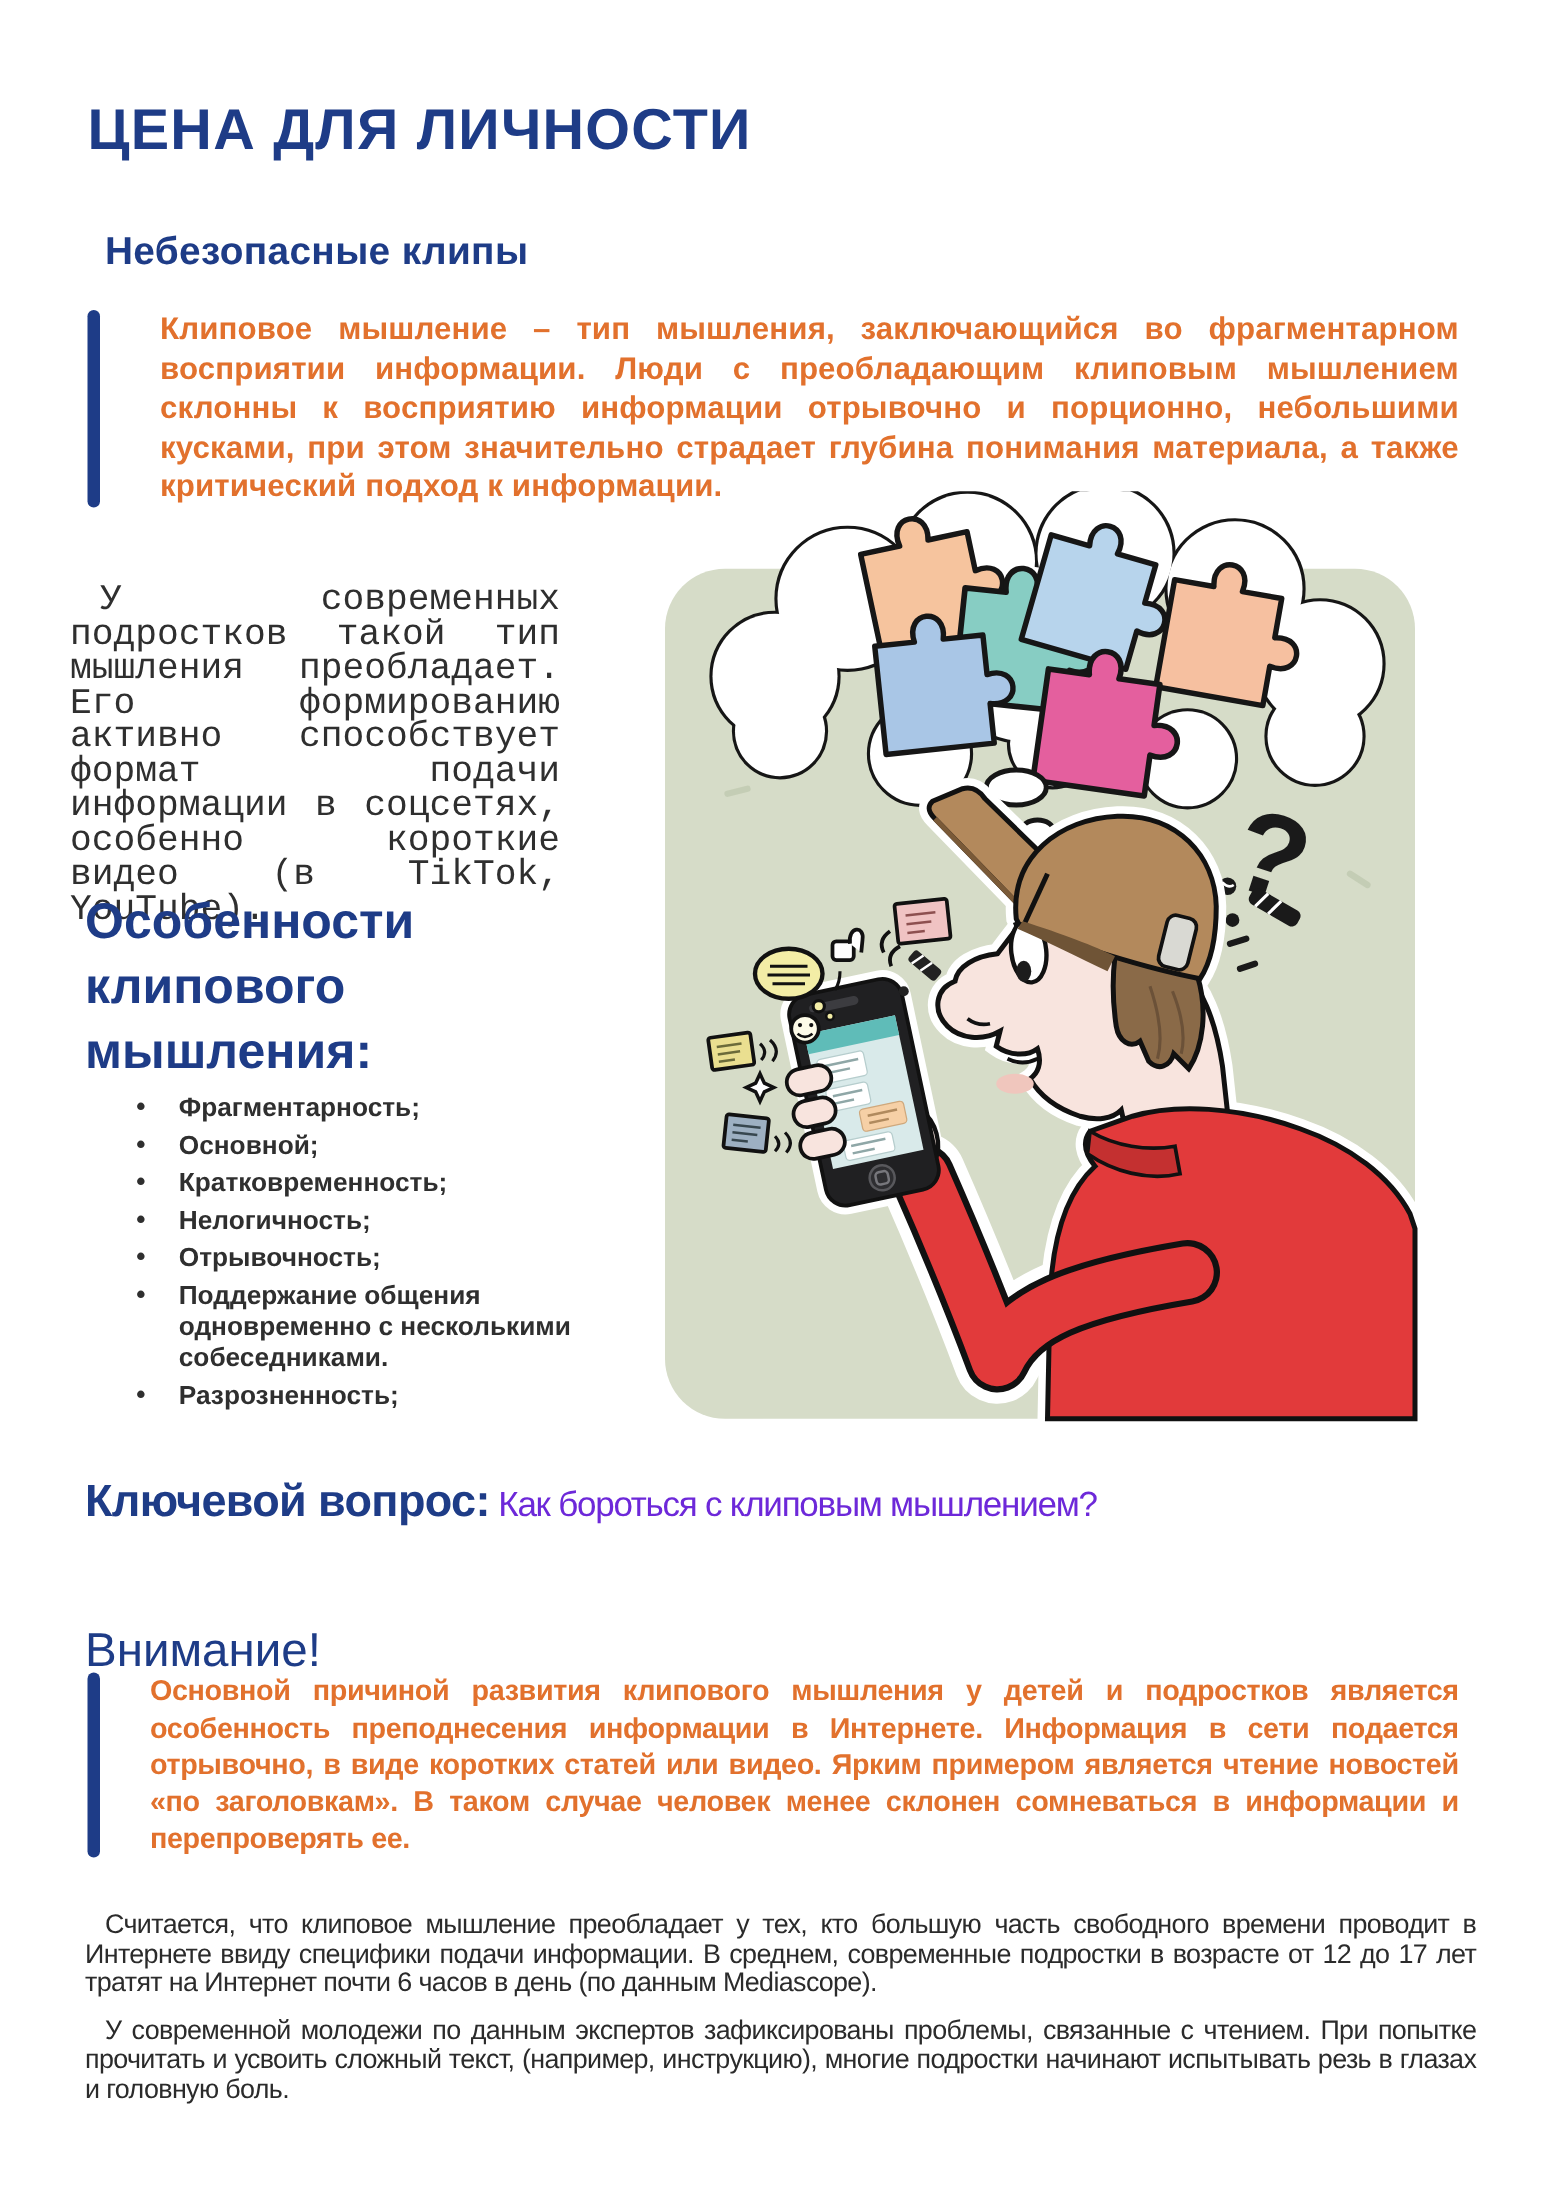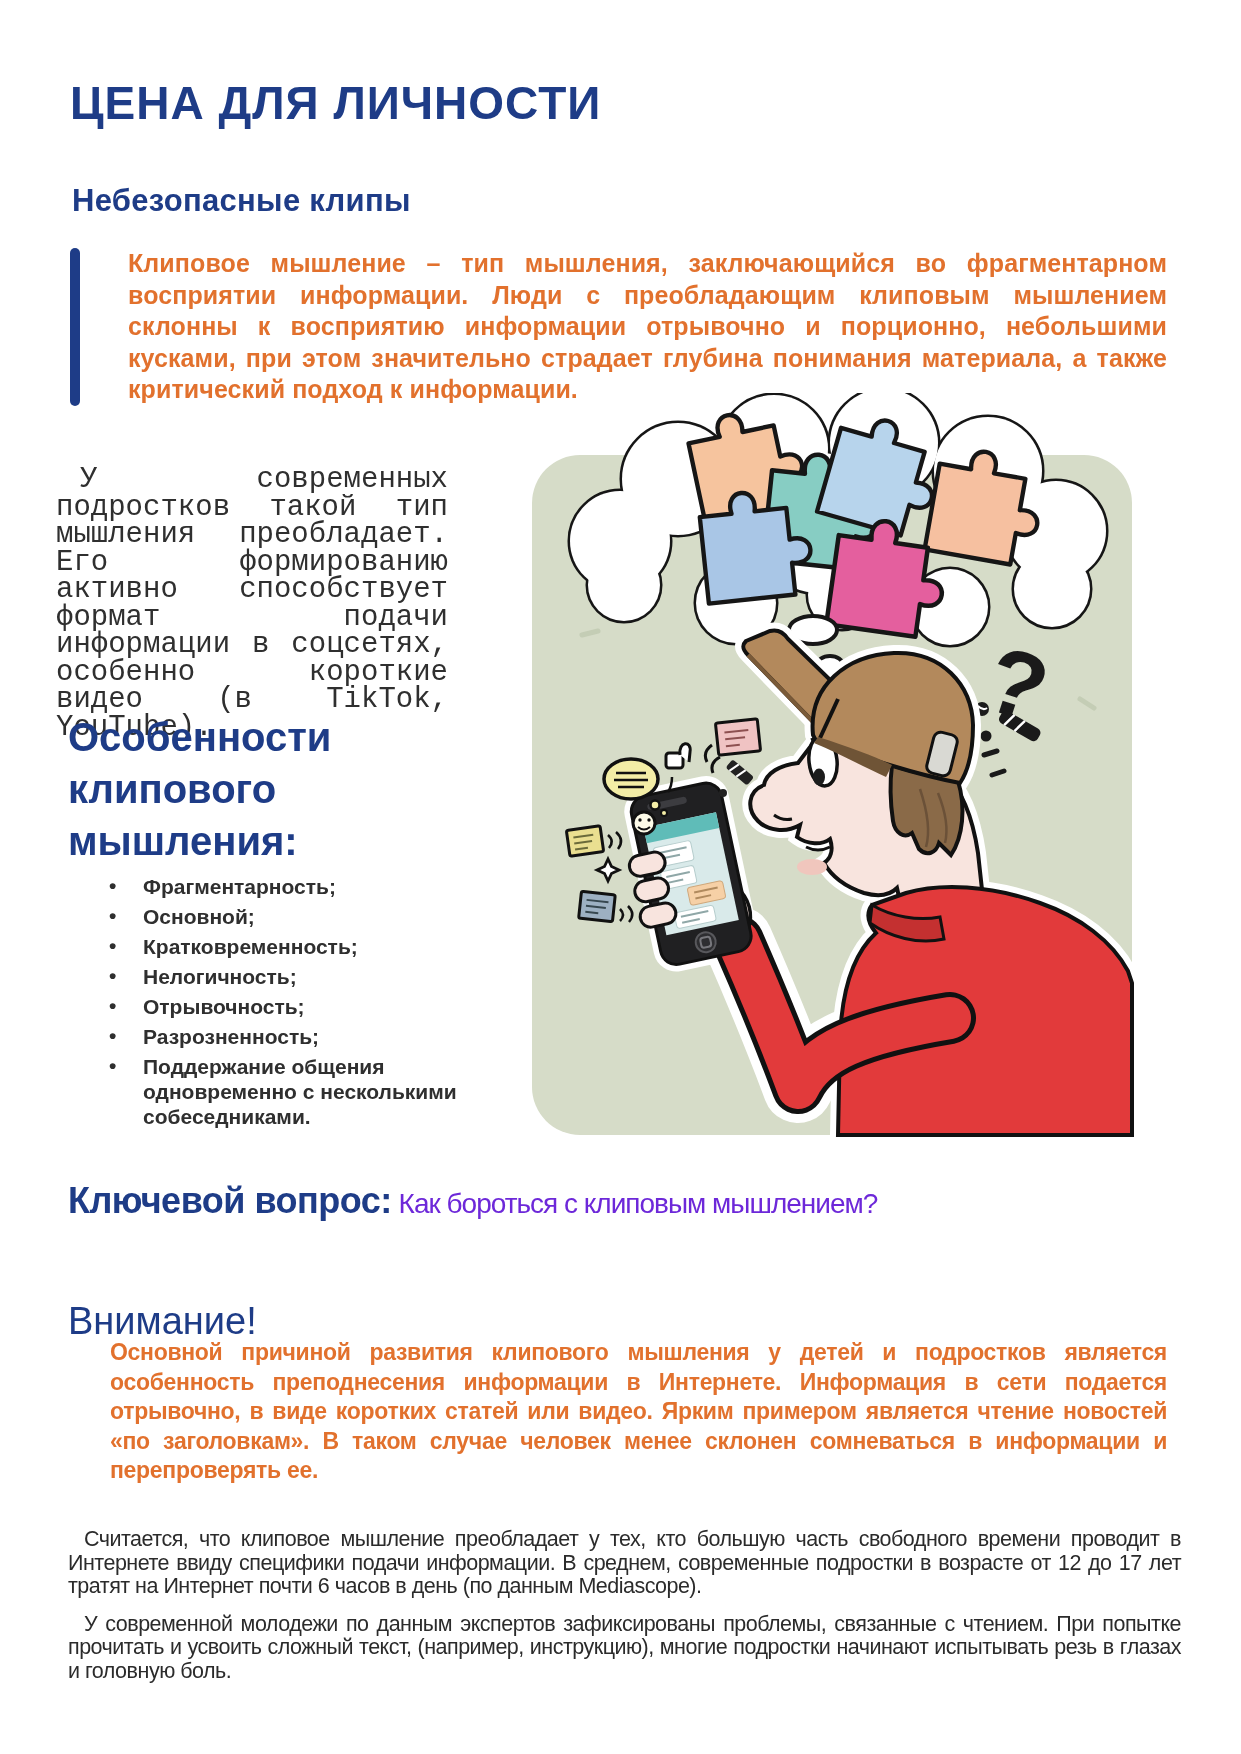--- a/index.html
+++ b/index.html
@@ -9,28 +9,28 @@
   }
   html,body{margin:0;padding:0;}
   body{
     width:1241px;height:1754px;position:relative;background:#ffffff;
     font-family:"Liberation Sans",sans-serif;overflow:hidden;
   }
   .abs{position:absolute;}
   
   .title{left:70px;top:78px;color:var(--navy);font-weight:bold;
          font-size:46px;line-height:51px;letter-spacing:1px;}
-  .subtitle{left:72px;top:183px;color:var(--navy);font-weight:bold;font-size:31px;letter-spacing:0.3px;}
+  .subtitle{left:84px;top:183px;color:var(--navy);font-weight:bold;font-size:31px;letter-spacing:0.3px;}
   
   .callout{display:flex;}
   .callout .bar{width:10px;border-radius:6px;background:var(--navy);flex:none;}
   .callout .text{color:var(--orange);font-weight:bold;text-align:justify;}
   #callout-definition{left:70px;top:248px;width:1097px;}
   #callout-definition .text{margin-left:48px;font-size:25px;line-height:31.5px;letter-spacing:0.1px;}
-  #callout-attention{left:70px;top:1338px;width:1097px;flex-direction:column;}
+  #callout-attention{left:70px;top:1338px;width:1097px;}
   #callout-attention .text{margin-left:40px;font-size:23px;line-height:29.5px;letter-spacing:-0.3px;}
   
   .intro{left:56px;top:437px;width:392px;font-size:29px;line-height:27.5px;
          color:var(--ink);text-align:justify;text-indent:24px;word-spacing:1px;font-family:Liberation Mono, monospace;}
   
   .features-heading{left:68px;top:678px;width:330px;font-size:40px;line-height:52px;
                     font-weight:bold;color:var(--navy);}
   ul.features{left:95px;top:862px;width:372px;list-style:none;margin:12px;padding:0;}
   ul.features li{position:relative;padding-left:36px;font-size:21px;line-height:25px;
                  font-weight:bold;color:var(--ink);margin-bottom:5px;}
@@ -66,22 +66,22 @@
 <p class="abs intro">У современных подростков такой тип мышления преобладает. Его формированию активно способствует формат подачи информации в соцсетях, особенно короткие видео (в TikTok, YouTube).</p>
 
 <h2 class="abs features-heading">Особенности клипового мышления:</h2>
 
 <ul class="abs features">
   <li>Фрагментарность;</li>
   <li>Основной;</li>
   <li>Кратковременность;</li>
   <li>Нелогичность;</li>
   <li>Отрывочность;</li>
+  <li>Поддержание общения одновременно с несколькими собеседниками.</li>
   <li>Разрозненность;</li>
-  <li>Поддержание общения одновременно с несколькими собеседниками.</li>
 </ul>
 
 <div class="abs key-question">
   <span class="kq-label">Ключевой вопрос:</span><span class="kq-text"> Как бороться с клиповым мышлением?</span>
 </div>
 
 <h2 class="abs attention-heading">Внимание!</h2>
 
 <section class="abs callout" id="callout-attention">
   <div class="bar"></div>

